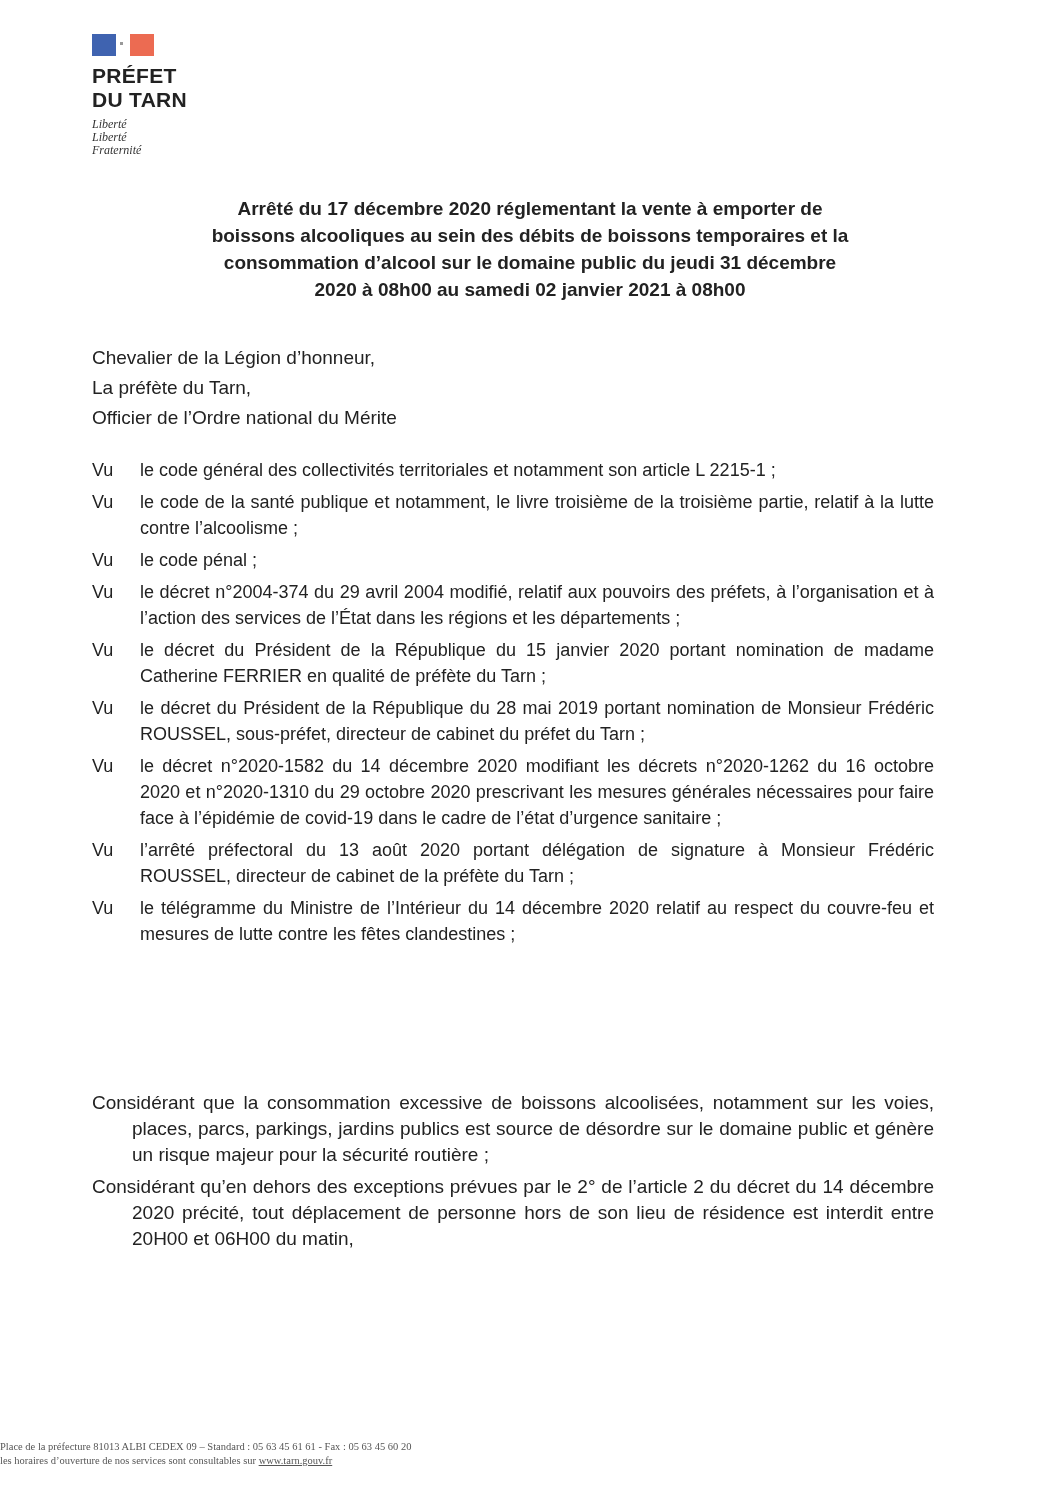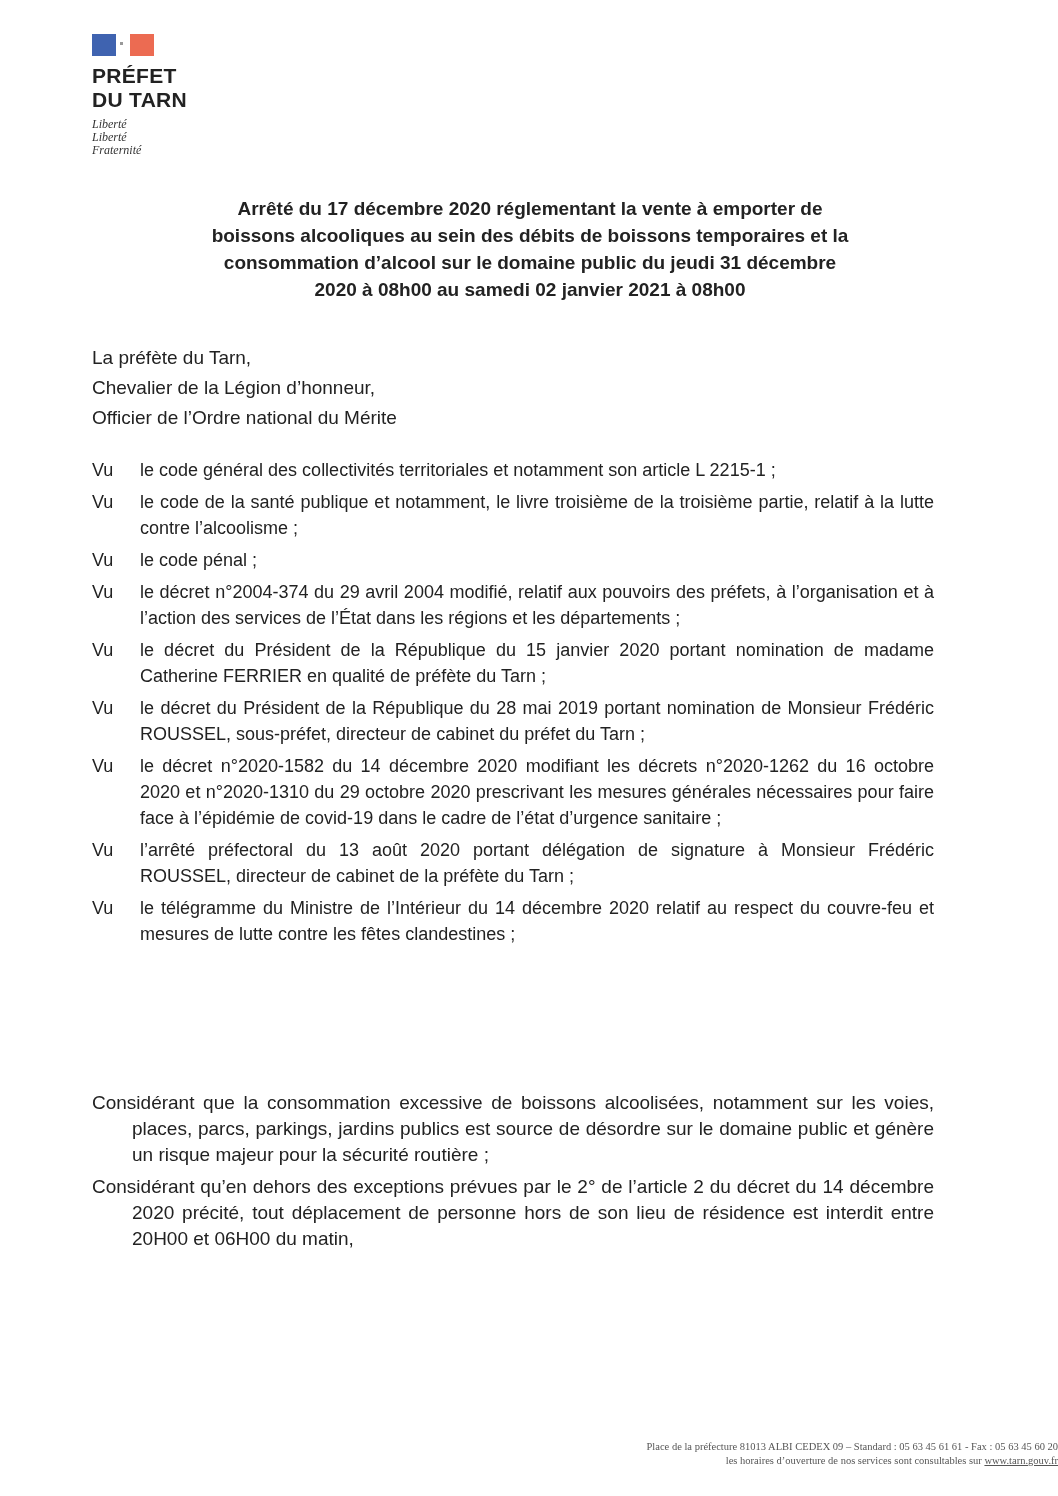--- a/index.html
+++ b/index.html
@@ -31,21 +31,21 @@
   .vus { position: absolute; left: 92px; top: 457px; width: 842px; }
   .vu-row { display: flex; font-size: 18px; line-height: 26px; margin-bottom: 6px; color: #222; }
   .vu-label { width: 48px; flex: none; }
   .vu-text { flex: 1; text-align: justify; }
   .cons { position: absolute; left: 92px; top: 1090px; width: 842px; }
   .cons-row {
     font-size: 19px; line-height: 26px; margin-bottom: 6px; color: #222;
     text-align: justify; padding-left: 40px; text-indent: -40px;
   }
   .footer {
-    position: absolute; left: 0; width: 1058px; top: 1440px; text-align: right;
+    position: absolute; left: 0; width: 1058px; top: 1440px; text-align: left;
     font-family: "Liberation Serif", serif; font-size: 10.5px; line-height: 14px; color: #555;
   }
   .footer .link { text-decoration: underline; }
 </style>
 </head>
 <body>
 
 <div class="logo">
   <div class="flag">
     <div class="blue"></div>
@@ -64,22 +64,22 @@
 </div>
 
 <div class="title">
   <div>Arrêté du 17 décembre 2020 réglementant la vente à emporter de</div>
   <div>boissons alcooliques au sein des débits de boissons temporaires et la</div>
   <div>consommation d’alcool sur le domaine public  du jeudi 31 décembre</div>
   <div>2020 à 08h00 au samedi 02 janvier 2021 à 08h00</div>
 </div>
 
 <div class="prefete">
+  <div>Chevalier de la Légion d’honneur,</div>
   <div>La préfète du Tarn,</div>
-  <div>Chevalier de la Légion d’honneur,</div>
   <div>Officier de l’Ordre national du Mérite</div>
 </div>
 
 <div class="vus">
   <div class="vu-row">
       <span class="vu-label">Vu</span>
       <span class="vu-text">le code général des collectivités territoriales et notamment son article L 2215-1 ;</span>
     </div>
   <div class="vu-row">
       <span class="vu-label">Vu</span>

